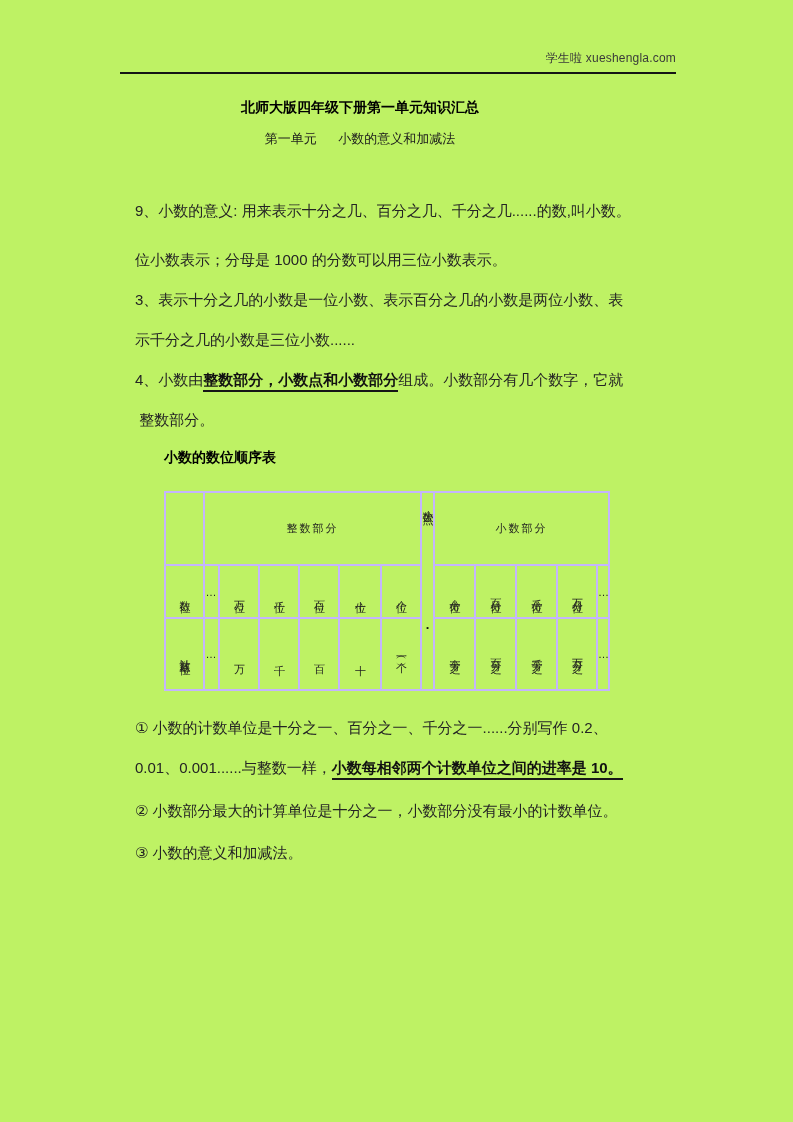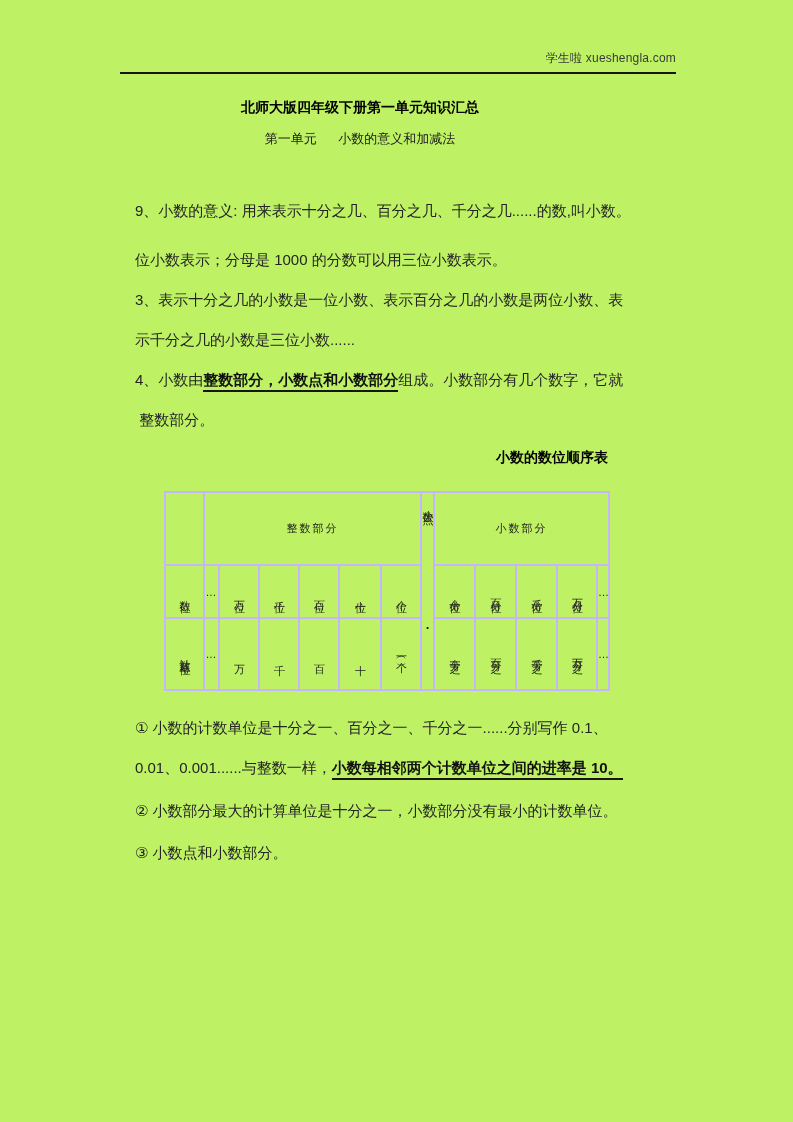--- a/index.html
+++ b/index.html
@@ -21,21 +21,21 @@
 
   .para{font-size:15px;color:#242424;}
   .para .line{line-height:40px;white-space:pre;}
   .bu{font-weight:bold;color:#111;border-bottom:2px solid #161616;padding-bottom:2px;}
 
   #paragraphs .para:nth-child(1){margin-top:43px;}
   #paragraphs .para:nth-child(2){margin-top:9px;}
   #paragraphs .para:nth-child(3){margin-top:0px;}
   #paragraphs .para:nth-child(4){margin-top:0px;}
 
-  .table-title{margin-top:5px;margin-left:29px;width:444px;text-align:right;
+  .table-title{margin-top:5px;margin-left:29px;width:444px;text-align:left;
     font-size:14px;font-weight:bold;color:#000;line-height:24px;}
 
   
   table.pv{border-collapse:collapse;table-layout:fixed;margin-top:22px;margin-left:29px;width:444px;}
   table.pv td{border:2px solid #c4b5fd;padding:0;text-align:center;vertical-align:middle;
     font-size:11px;color:#1e1e1e;overflow:hidden;}
   td.h-span{font-size:12px;letter-spacing:2px;}
   .row-header td{height:70px;}
   .row-shuwei td{height:51px;}
   .row-jishu td{height:69px;}
@@ -133,24 +133,24 @@
             <td><span class="vtext">百分之一</span></td>
             <td><span class="vtext">千分之一</span></td>
             <td><span class="vtext">万分之一</span></td>
             <td class="ell">…</td>
           </tr>
         </tbody>
     </table>
 
     <div id="notes">
         <div class="para">
-          <div class="line"><span>① 小数的计数单位是十分之一、百分之一、千分之一......分别写作 0.1、</span></div>
+          <div class="line"><span>① 小数的计数单位是十分之一、百分之一、千分之一......分别写作 0.2、</span></div>
           <div class="line"><span>0.01、0.001......与整数一样，</span><span class="bu">小数每相邻两个计数单位之间的进率是 10。</span></div>
         </div>
         <div class="para">
           <div class="line"><span>② 小数部分最大的计算单位是十分之一，小数部分没有最小的计数单位。</span></div>
         </div>
         <div class="para">
-          <div class="line"><span>③ 小数点和小数部分。</span></div>
+          <div class="line"><span>③ 小数的意义和加减法。</span></div>
         </div>
       </div>
   </div>
 </div>
 
 </body></html>

